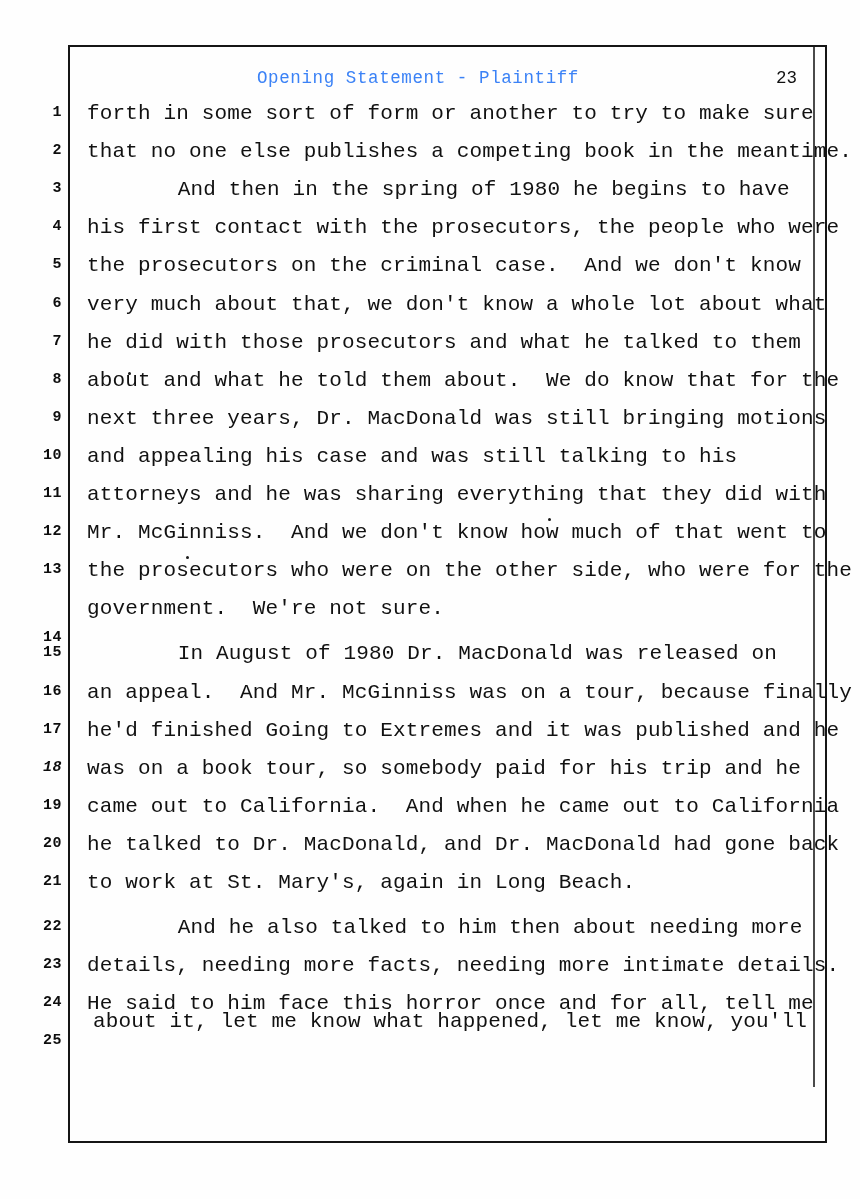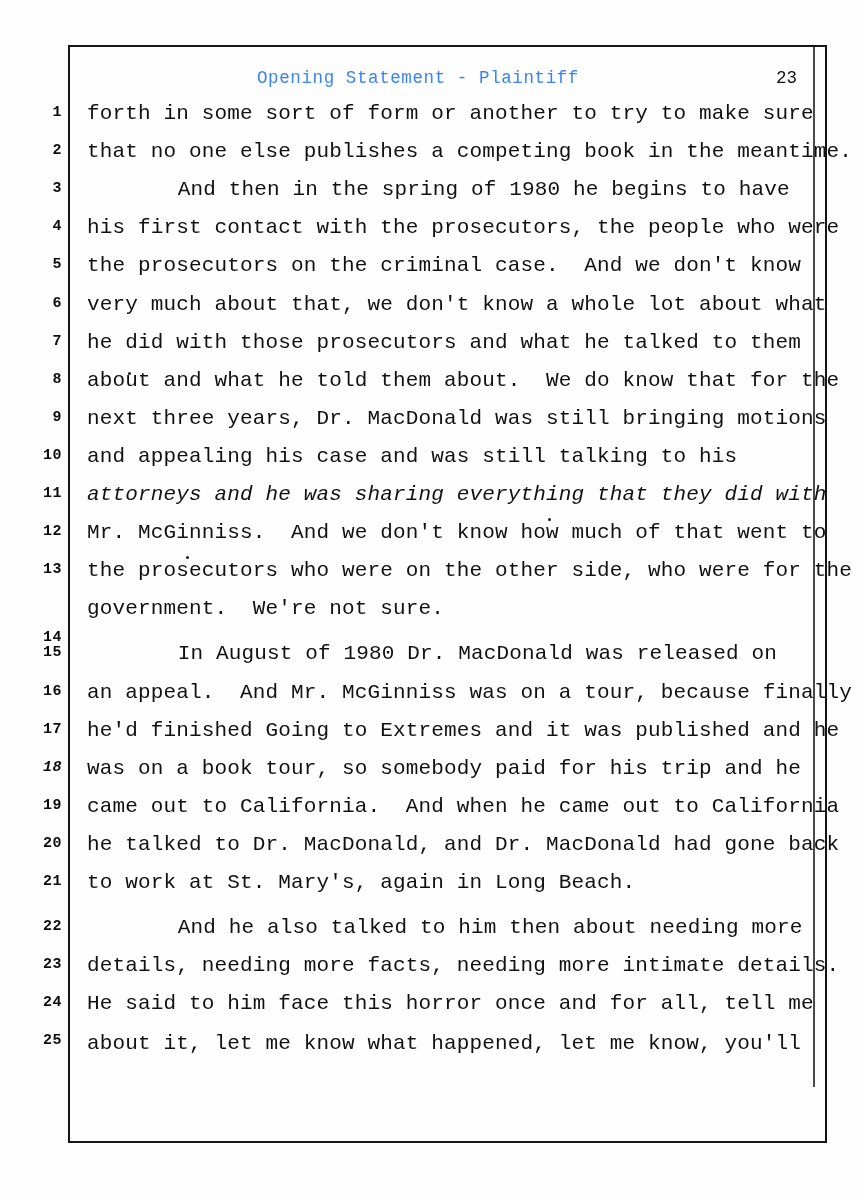--- a/index.html
+++ b/index.html
@@ -170,33 +170,33 @@
       <div class="transcript-line" style="top: 0px;">forth in some sort of form or another to try to make sure</div>
       <div class="transcript-line" style="top: 38.1px;">that no one else publishes a competing book in the meantime.</div>
       <div class="transcript-line indented" style="top: 76.2px;">And then in the spring of 1980 he begins to have</div>
       <div class="transcript-line" style="top: 114.3px;">his first contact with the prosecutors, the people who were</div>
       <div class="transcript-line" style="top: 152.4px;">the prosecutors on the criminal case.  And we don't know</div>
       <div class="transcript-line" style="top: 190.5px;">very much about that, we don't know a whole lot about what</div>
       <div class="transcript-line" style="top: 228.6px;">he did with those prosecutors and what he talked to them</div>
       <div class="transcript-line" style="top: 266.7px;">about and what he told them about.  We do know that for the</div>
       <div class="transcript-line" style="top: 304.8px;">next three years, Dr. MacDonald was still bringing motions</div>
       <div class="transcript-line" style="top: 342.9px;">and appealing his case and was still talking to his</div>
-      <div class="transcript-line" style="top: 381px; font-style: italic;">attorneys and he was sharing everything that they did with</div>
+      <div class="transcript-line" style="top: 381px;">attorneys and he was sharing everything that they did with</div>
       <div class="transcript-line" style="top: 419.1px;">Mr. McGinniss.  And we don't know how much of that went to</div>
       <div class="transcript-line" style="top: 457.2px;">the prosecutors who were on the other side, who were for the</div>
       <div class="transcript-line" style="top: 495.3px;">government.  We're not sure.</div>
       <div class="transcript-line indented" style="top: 540.4px;">In August of 1980 Dr. MacDonald was released on</div>
       <div class="transcript-line" style="top: 578.5px;">an appeal.  And Mr. McGinniss was on a tour, because finally</div>
       <div class="transcript-line" style="top: 616.6px;">he'd finished Going to Extremes and it was published and he</div>
       <div class="transcript-line" style="top: 654.7px;">was on a book tour, so somebody paid for his trip and he</div>
       <div class="transcript-line" style="top: 692.8px;">came out to California.  And when he came out to California</div>
       <div class="transcript-line" style="top: 730.9px;">he talked to Dr. MacDonald, and Dr. MacDonald had gone back</div>
       <div class="transcript-line" style="top: 769px;">to work at St. Mary's, again in Long Beach.</div>
       <div class="transcript-line indented" style="top: 814.1px;">And he also talked to him then about needing more</div>
       <div class="transcript-line" style="top: 852.2px;">details, needing more facts, needing more intimate details.</div>
       <div class="transcript-line" style="top: 890.3px;">He said to him face this horror once and for all, tell me</div>
-      <div class="transcript-line" style="top: 930px;">about it, let me know what happened, let me know, you'll</div>
+      <div class="transcript-line" style="top: 908px; text-align: right;">about it, let me know what happened, let me know, you'll</div>
     </div>
 
   <div class="speckle" style="left:548px; top:518px; width:3px; height:3px;"></div>
   <div class="speckle" style="left:186px; top:556px; width:3px; height:3px;"></div>
   <div class="speckle" style="left:128px; top:372px; width:3px; height:3px;"></div>
 </div>
 
 </body></html>

